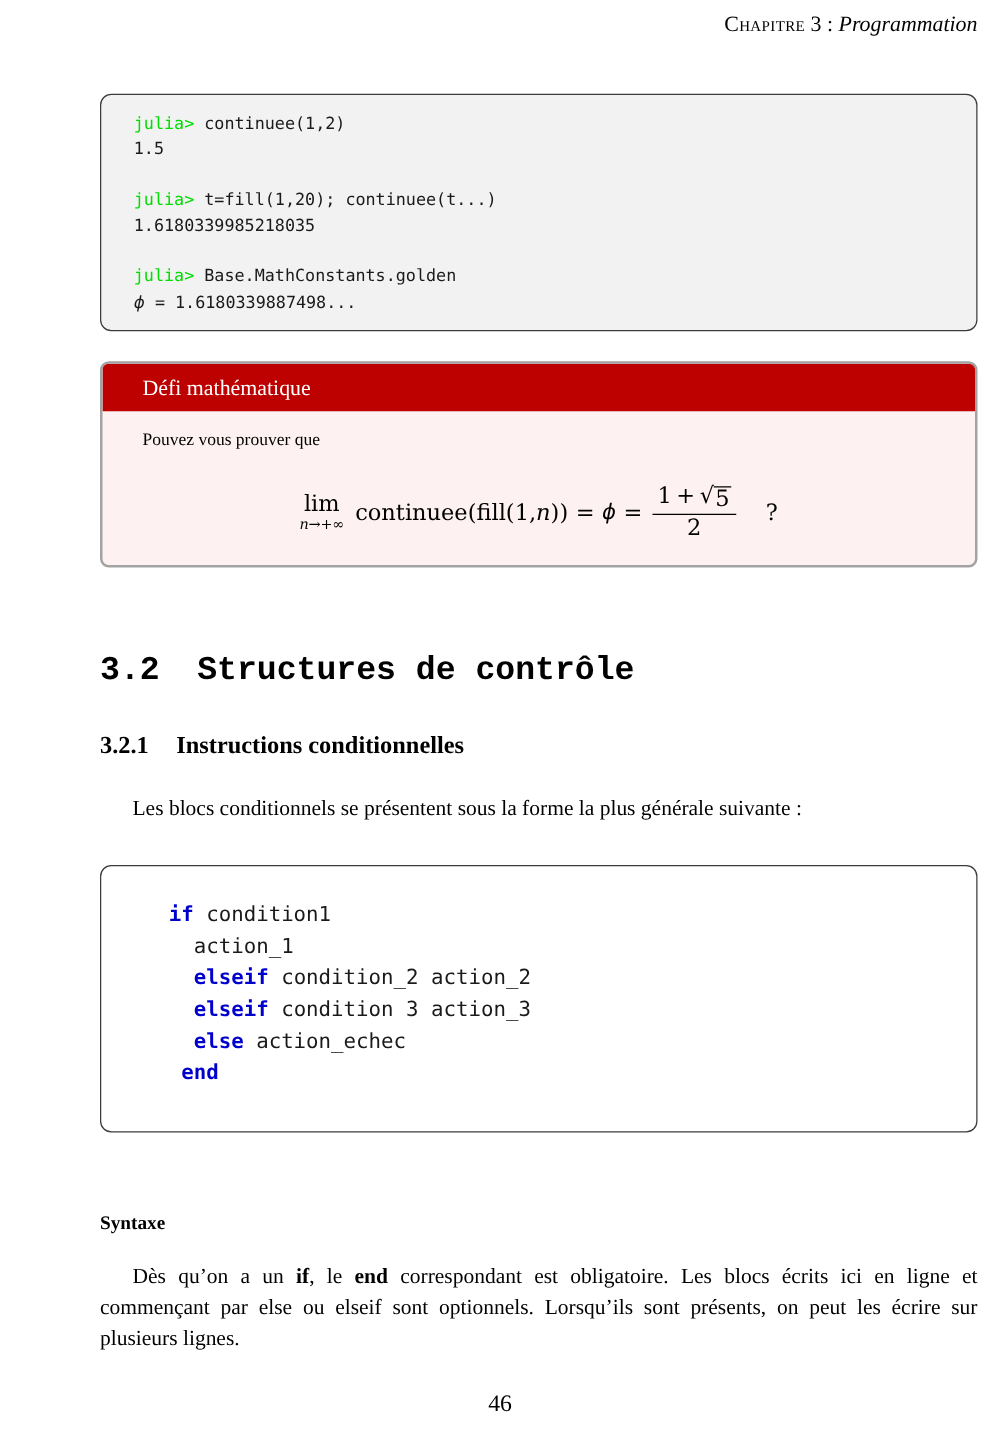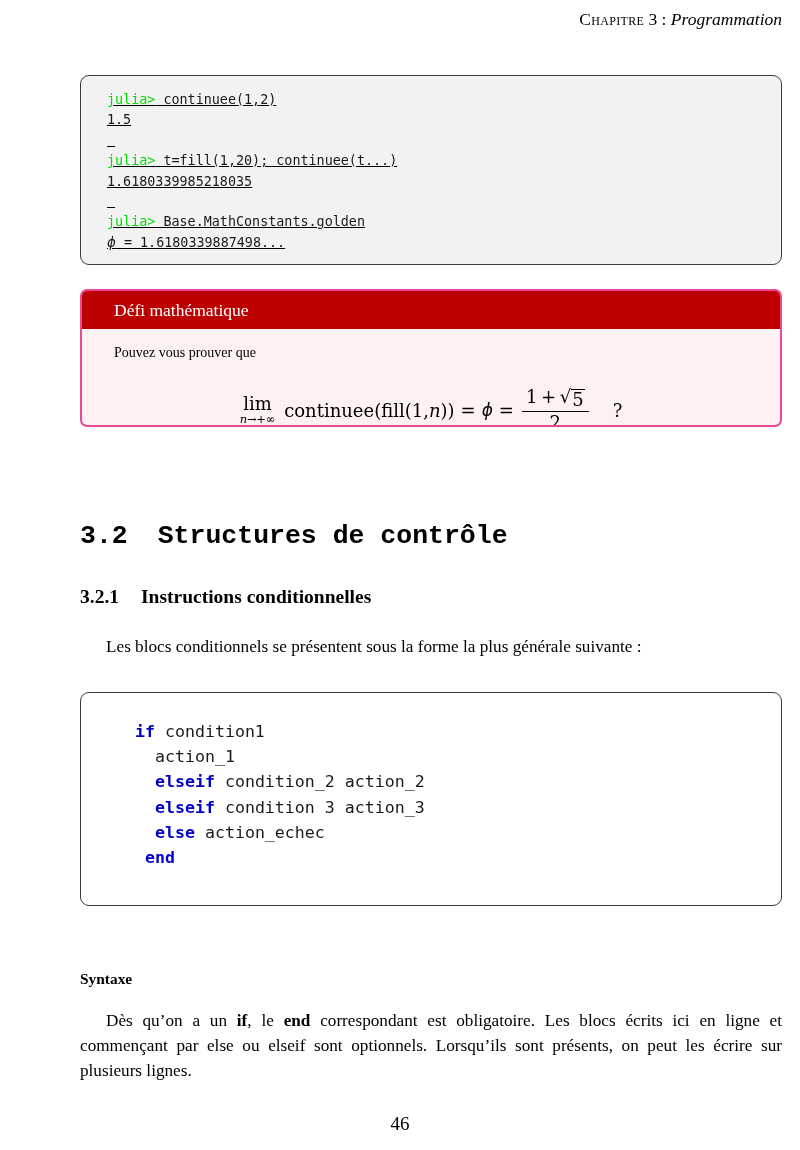--- a/index.html
+++ b/index.html
@@ -77,39 +77,38 @@
     font-style: italic;
     font-size: 13.4px;
   }
 
   #repl-box {
     left: 80px;
     top: 75px;
     width: 702px;
     height: 190px;
     padding: 14px 4px 0 26px;
-    text-decoration: underline;
   }
   #if-box {
     left: 80px;
     top: 692px;
     width: 702px;
     height: 214px;
     padding: 26px 0 0 34px;
   }
 
   
   #defi-box {
     position: absolute;
     left: 80px;
     top: 289px;
     width: 702px;
-    height: 138px;
+    height: 165px;
     box-sizing: border-box;
-    border: 2px solid #ec4899;
+    border: 2px solid #a3a3a3;
     border-radius: 7px;
     background: #fdf1f1;
     overflow: hidden;
   }
   #defi-title {
     box-sizing: border-box;
     height: 38px;
     background: #bd0000;
     color: #ffffff;
     font-size: 17.5px;

